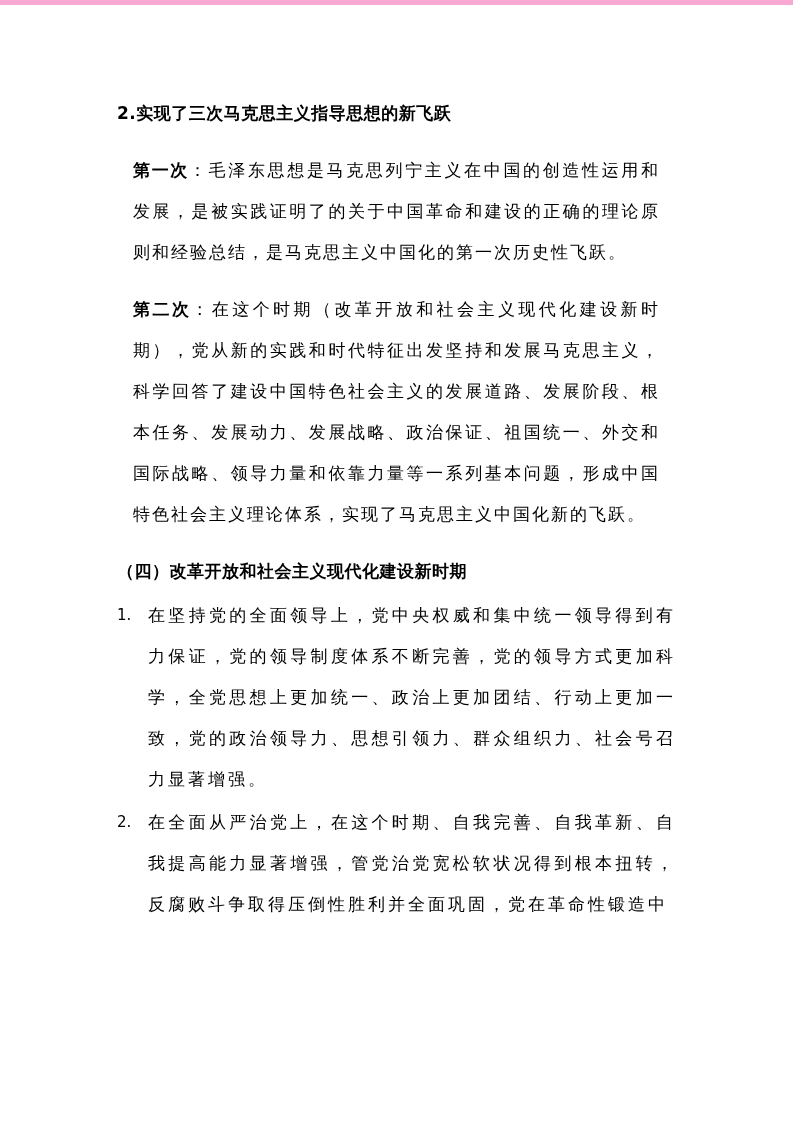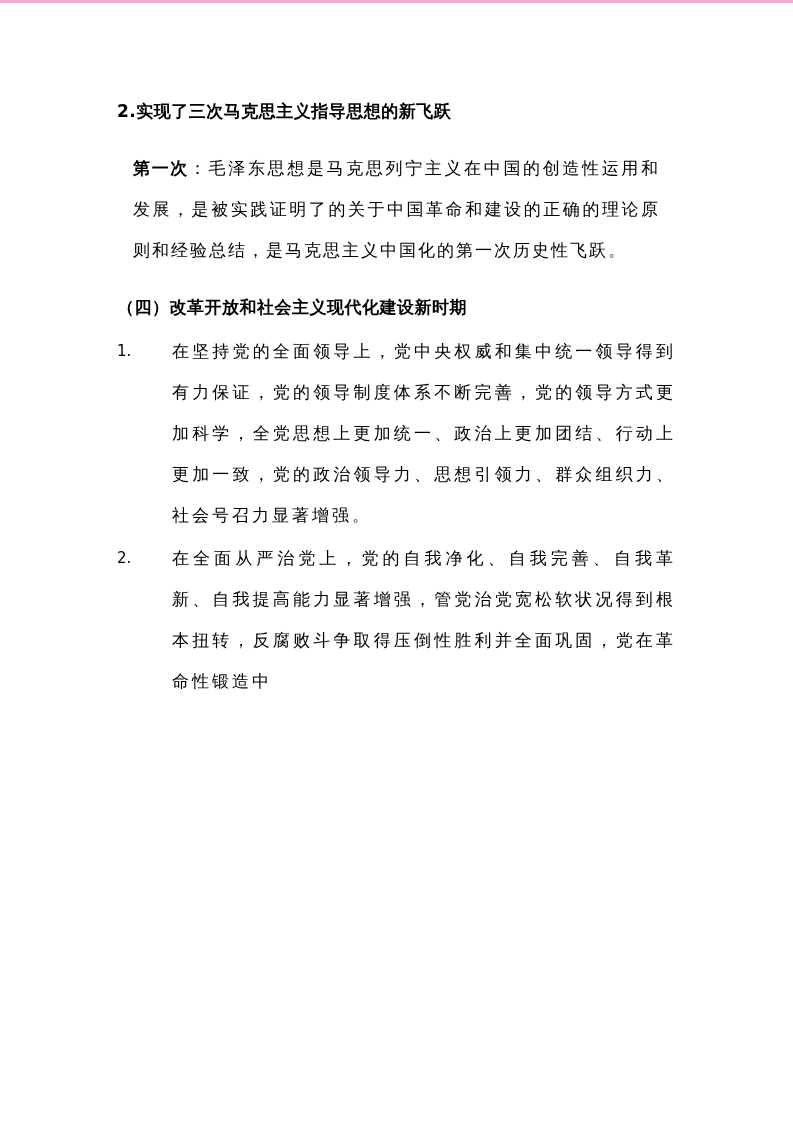--- a/index.html
+++ b/index.html
@@ -12,21 +12,21 @@
     height: 1122px;
     overflow: hidden;
     font-family: "DejaVu Serif", "Liberation Serif", serif;
     color: #000000;
   }
   .page {
     box-sizing: border-box;
     width: 793px;
     height: 1122px;
     background: #ffffff;
-    border-top: 3px solid #f9a8d4;
+    border-top: 5px solid #f9a8d4;
     padding: 88px 117px 0 117px;
     position: relative;
   }
   .content {
     width: 559px;
   }
   h2.doc-heading {
     margin: 0;
     padding: 0;
     font-family: "DejaVu Sans", "Liberation Sans", sans-serif;
@@ -77,44 +77,44 @@
     color: #000000;
   }
   .list-item .item-text {
     flex: 1 1 auto;
     font-size: 17px;
     line-height: 41px;
     letter-spacing: 3px;
     text-align: justify;
     text-justify: inter-character;
     color: #000000;
-    margin-left: 24px;
   }
 </style>
 </head>
 <body>
 
 <div class="page">
   <div class="content">
 
     <h2 class="doc-heading first">2.实现了三次马克思主义指导思想的新飞跃</h2>
 
     <p class="doc-para"><span class="lead-run">第一次</span><span>：毛泽东思想是马克思列宁主义在中国的创造性运用和发展，是被实践证明了的关于中国革命和建设的正确的理论原则和经验总结，是马克思主义中国化的第一次历史性飞跃。</span></p>
 
+    <p class="doc-para"><span class="lead-run">第二次</span><span>：在这个时期（改革开放和社会主义现代化建设新时期），党从新的实践和时代特征出发坚持和发展马克思主义，科学回答了建设中国特色社会主义的发展道路、发展阶段、根本任务、发展动力、发展战略、政治保证、祖国统一、外交和国际战略、领导力量和依靠力量等一系列基本问题，形成中国特色社会主义理论体系，实现了马克思主义中国化新的飞跃。</span></p>
 
 
     <h2 class="doc-heading second">（四）改革开放和社会主义现代化建设新时期</h2>
 
     <div class="num-list">
 
       <div class="list-item">
         <span class="num">1.</span>
         <span class="item-text">在坚持党的全面领导上，党中央权威和集中统一领导得到有力保证，党的领导制度体系不断完善，党的领导方式更加科学，全党思想上更加统一、政治上更加团结、行动上更加一致，党的政治领导力、思想引领力、群众组织力、社会号召力显著增强。</span>
       </div>
 
       <div class="list-item">
         <span class="num">2.</span>
-        <span class="item-text">在全面从严治党上，党的自我净化、自我完善、自我革新、自我提高能力显著增强，管党治党宽松软状况得到根本扭转，反腐败斗争取得压倒性胜利并全面巩固，党在革命性锻造中</span>
+        <span class="item-text">在全面从严治党上，在这个时期、自我完善、自我革新、自我提高能力显著增强，管党治党宽松软状况得到根本扭转，反腐败斗争取得压倒性胜利并全面巩固，党在革命性锻造中</span>
       </div>
 
     </div>
   </div>
 </div>
 
 </body></html>

